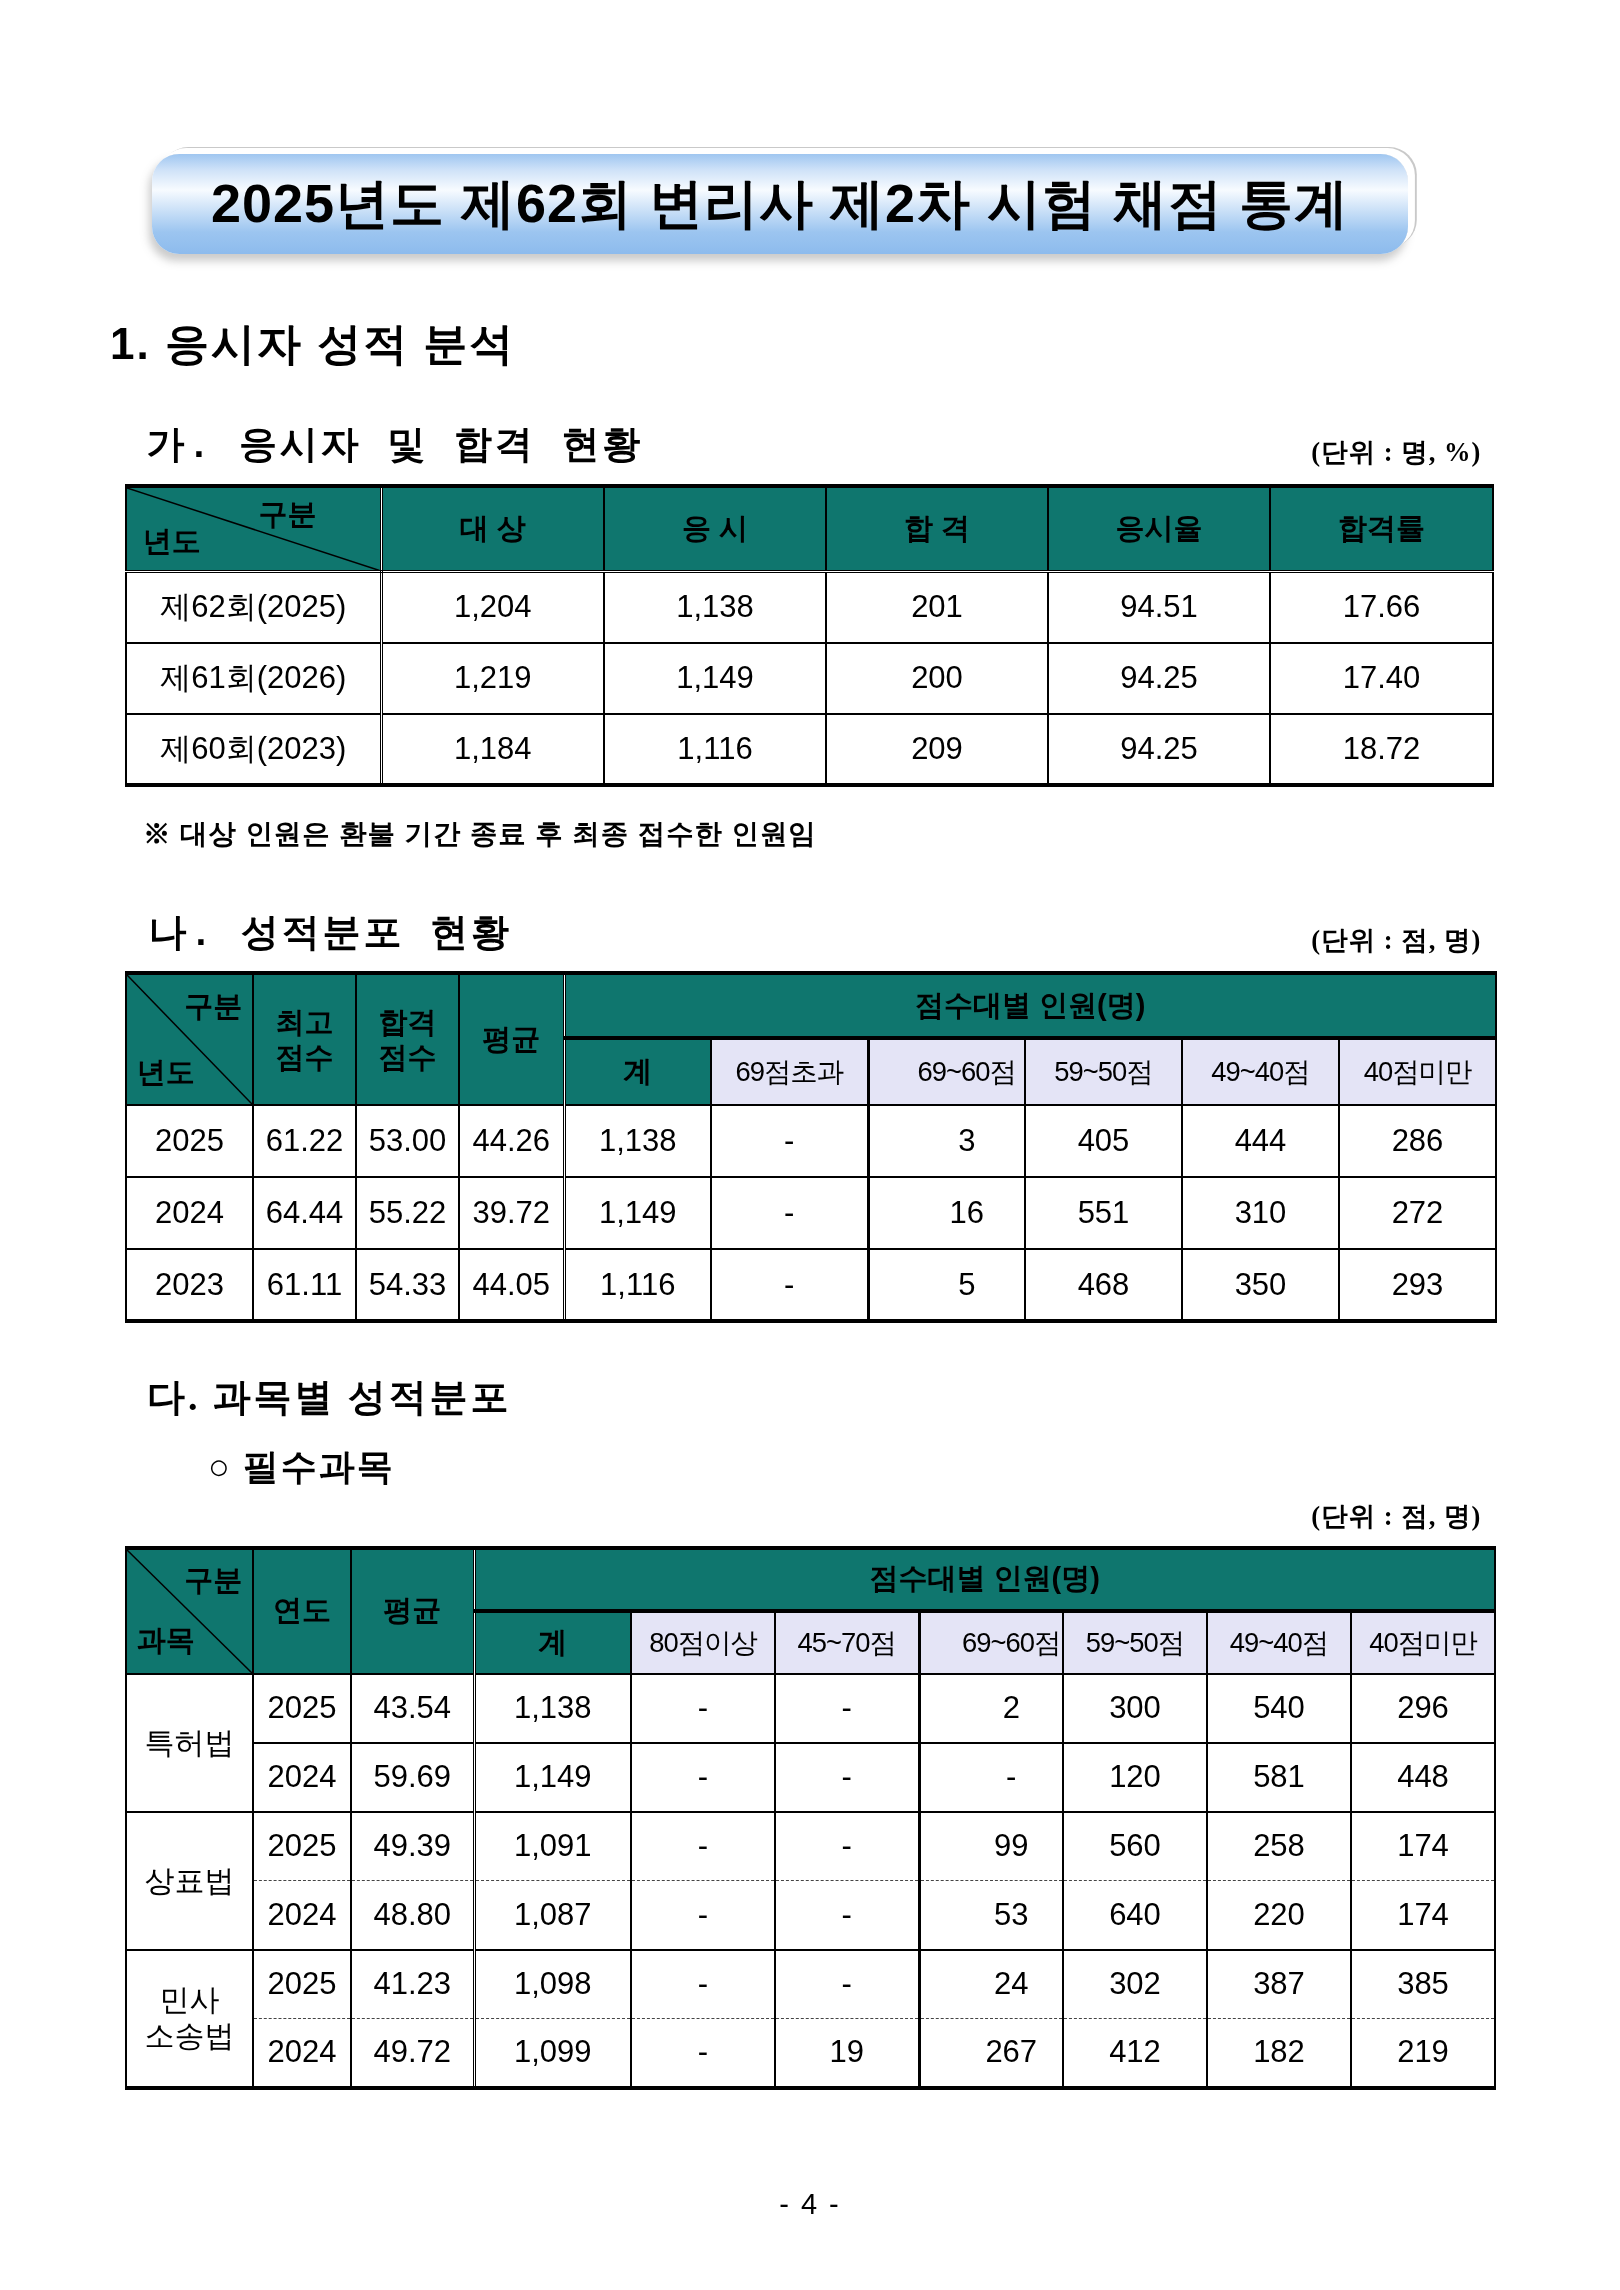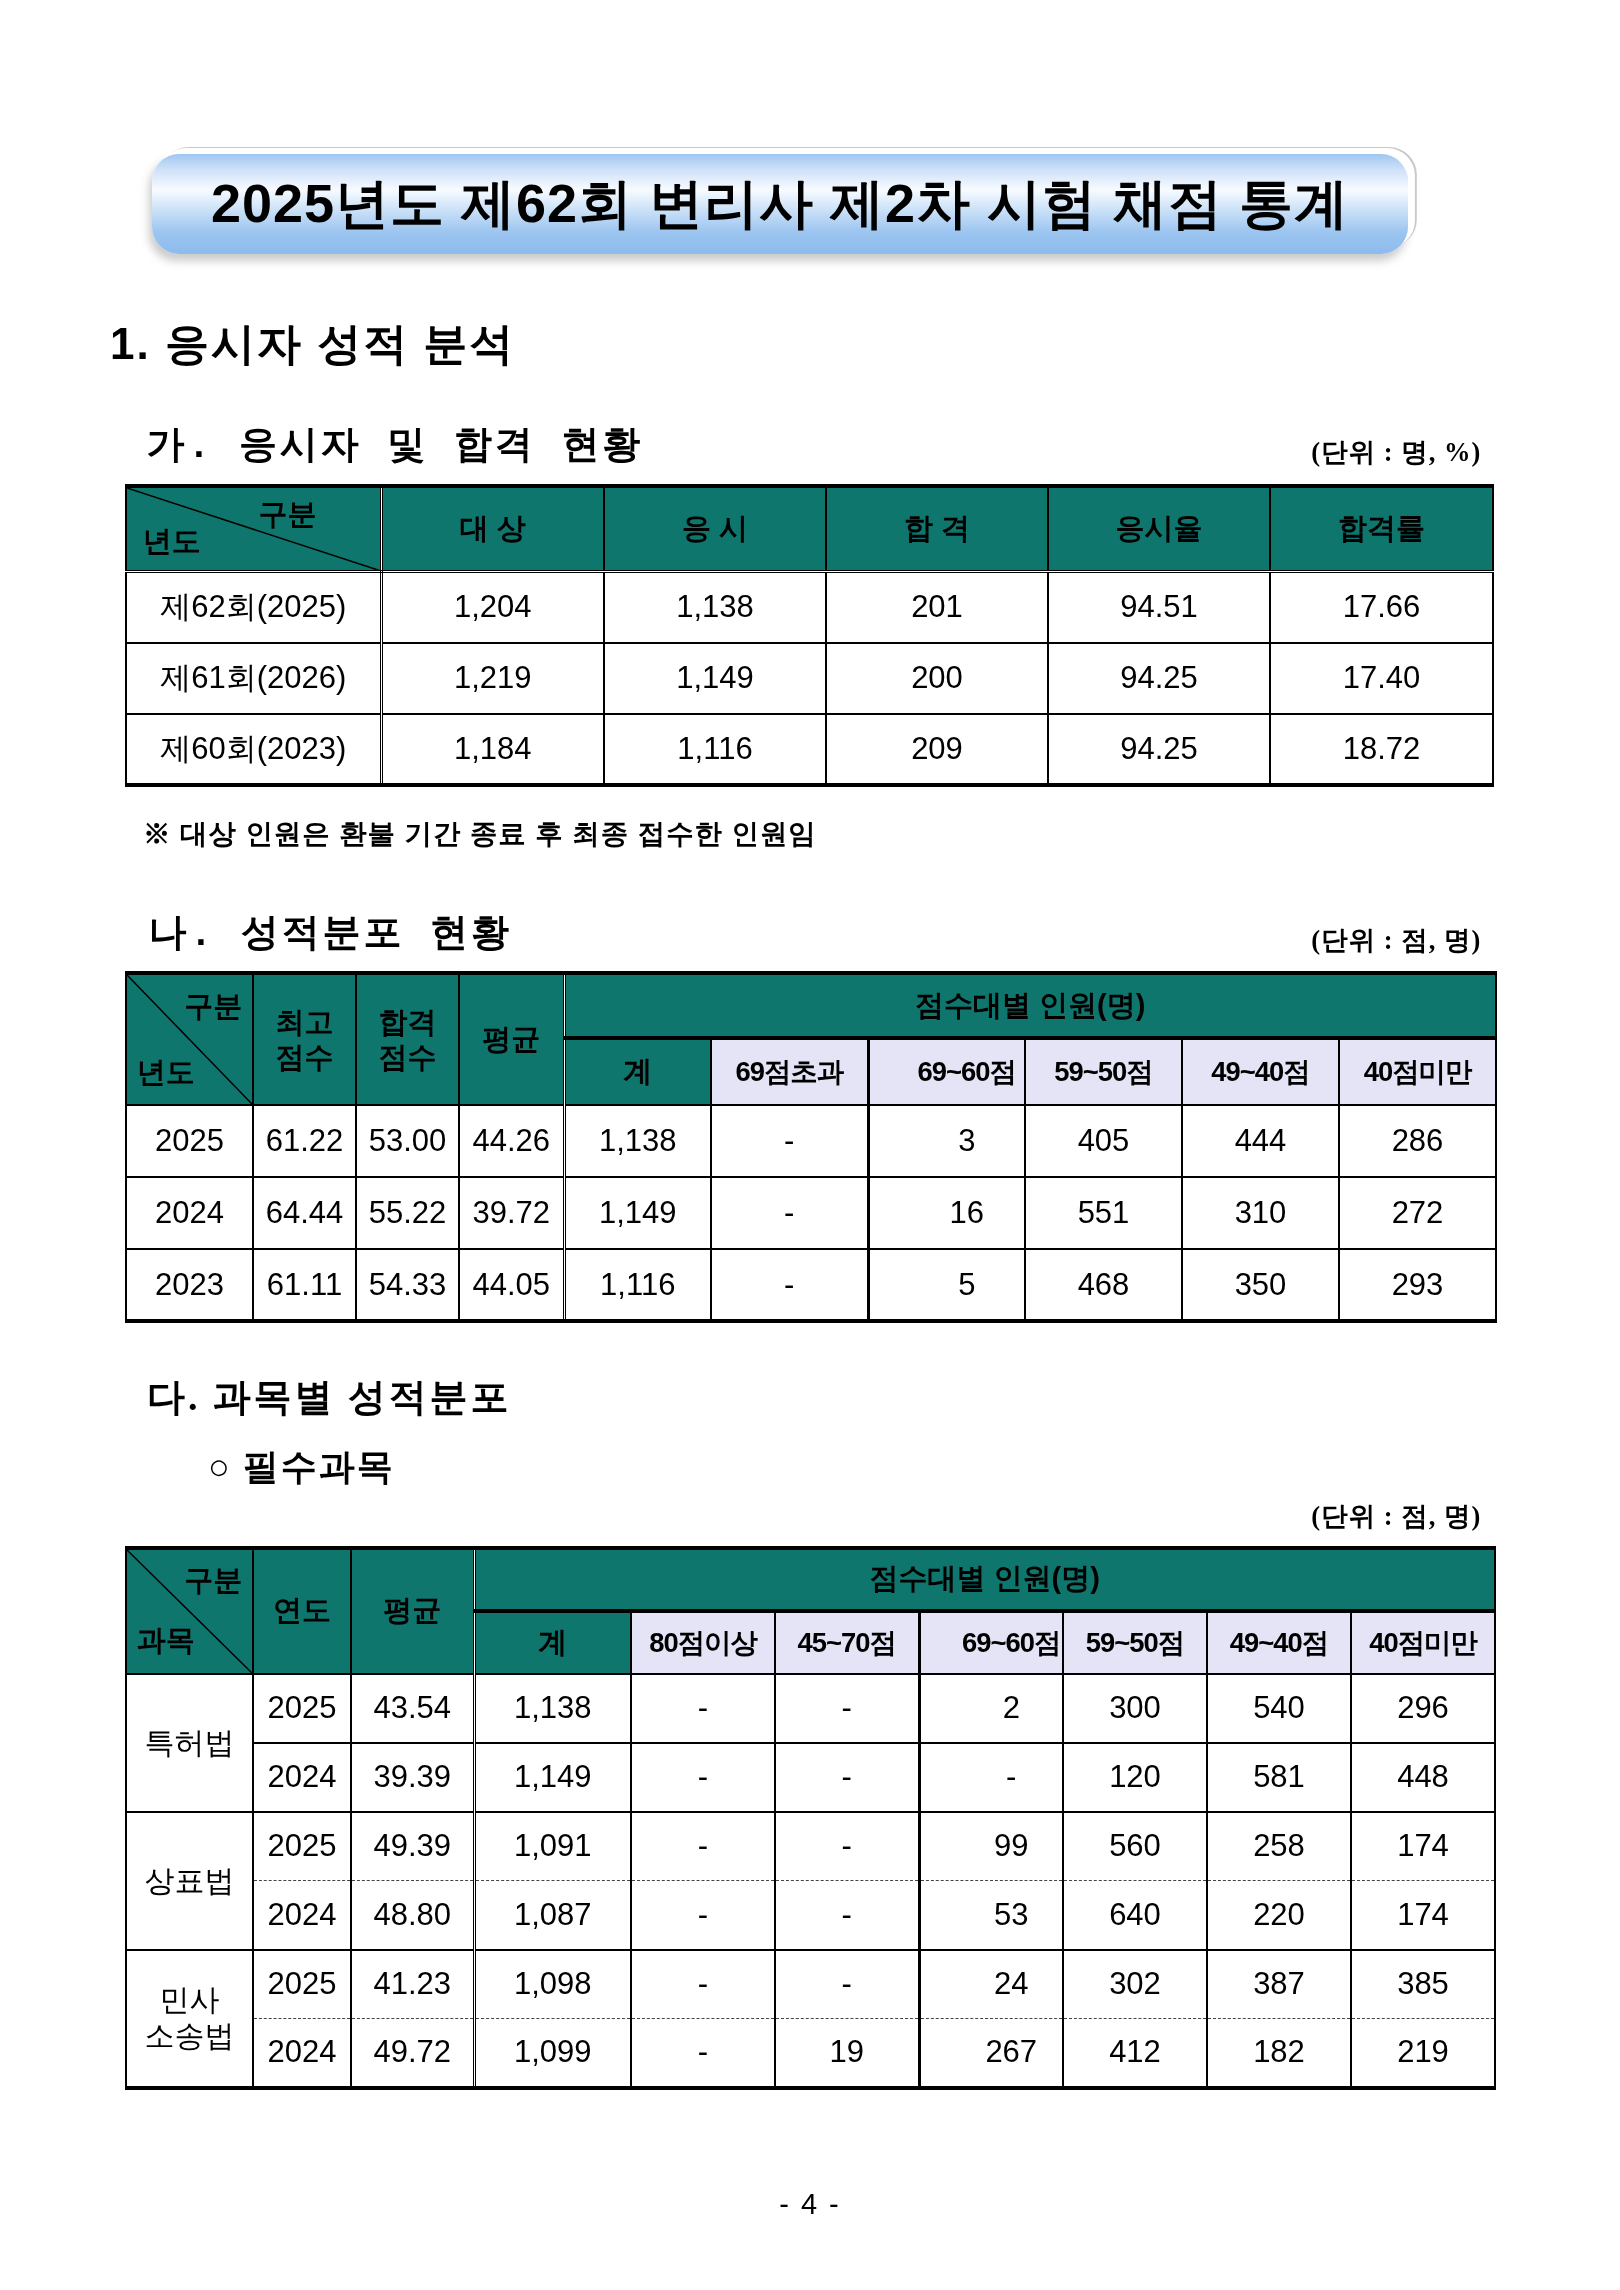--- a/index.html
+++ b/index.html
@@ -50,21 +50,21 @@
     border-collapse:collapse; table-layout:fixed;
     margin-left:125px; text-align:center;
   }
   .tbl { border:2.9px solid #000; border-top-width:4.9px; border-bottom-width:4.9px; width:1369px; }
   td {
     padding:0; vertical-align:middle; font-size:31px;
     border-left:2px solid #000; border-right:2px solid #000;
     border-top:0; border-bottom:0; overflow:hidden; white-space:nowrap;
   }
   .hd { background:#0f766e; font-weight:700; font-size:29px; }
-  .hd-s { background:#e4e4f6; font-weight:700; font-size:27.4px; letter-spacing:-1px; }
+  .hd-s { background:#e4e4f6; font-weight:400; font-size:27.4px; letter-spacing:-1px; }
   .dcol { border-right:3.9px double #000; }
   .avgR { border-right:3.9px double #000; }
   .thickL { border-left:3.9px solid #000;padding-left:40px; }
   .grp { border-bottom:4.9px solid #000; }
   .two-line div { line-height:35px; }
 
   
   .diag { position:relative; }
   .diag svg { position:absolute; left:0; top:0; width:100%; height:100%; display:block; }
   .dg-top, .dg-bot { position:absolute; font-weight:700; font-size:29px; }
@@ -302,21 +302,21 @@
     <td>1,138</td>
     <td>-</td>
     <td>-</td>
     <td class="thickL">2</td>
     <td>300</td>
     <td>540</td>
     <td>296</td>
   </tr>
   <tr class="t3-body t3-solid">
     <td>2024</td>
-    <td class="avgR">39.39</td>
+    <td class="avgR">59.69</td>
     <td>1,149</td>
     <td>-</td>
     <td>-</td>
     <td class="thickL">-</td>
     <td>120</td>
     <td>581</td>
     <td>448</td>
   </tr>
 
   <tr class="t3-body t3-solid">

